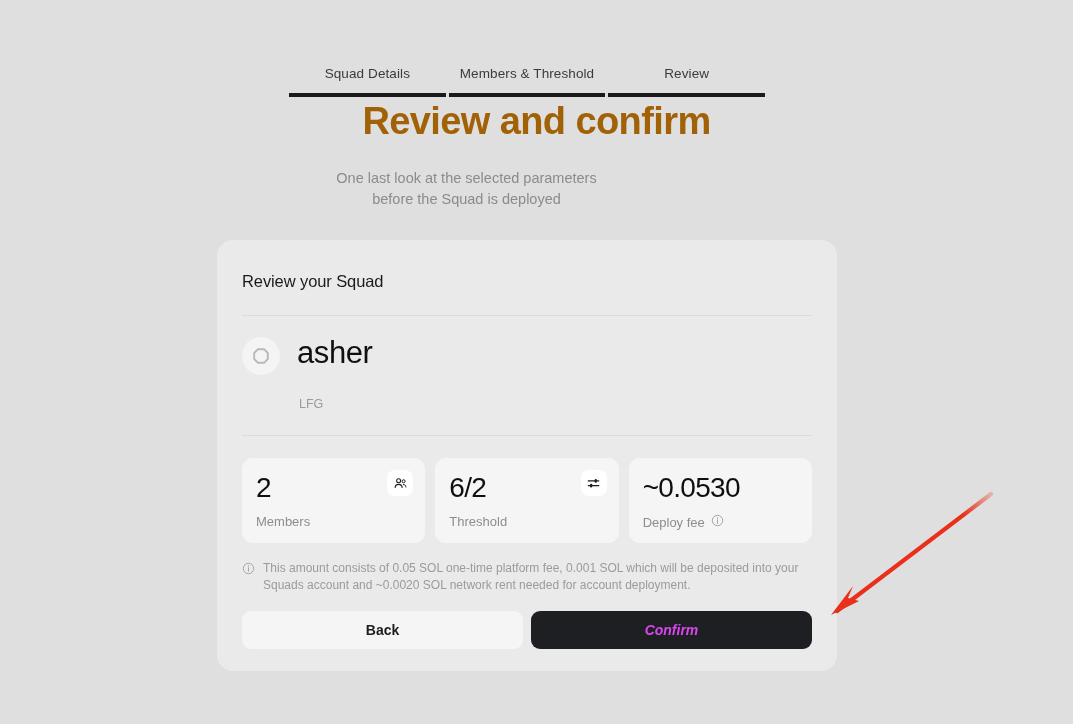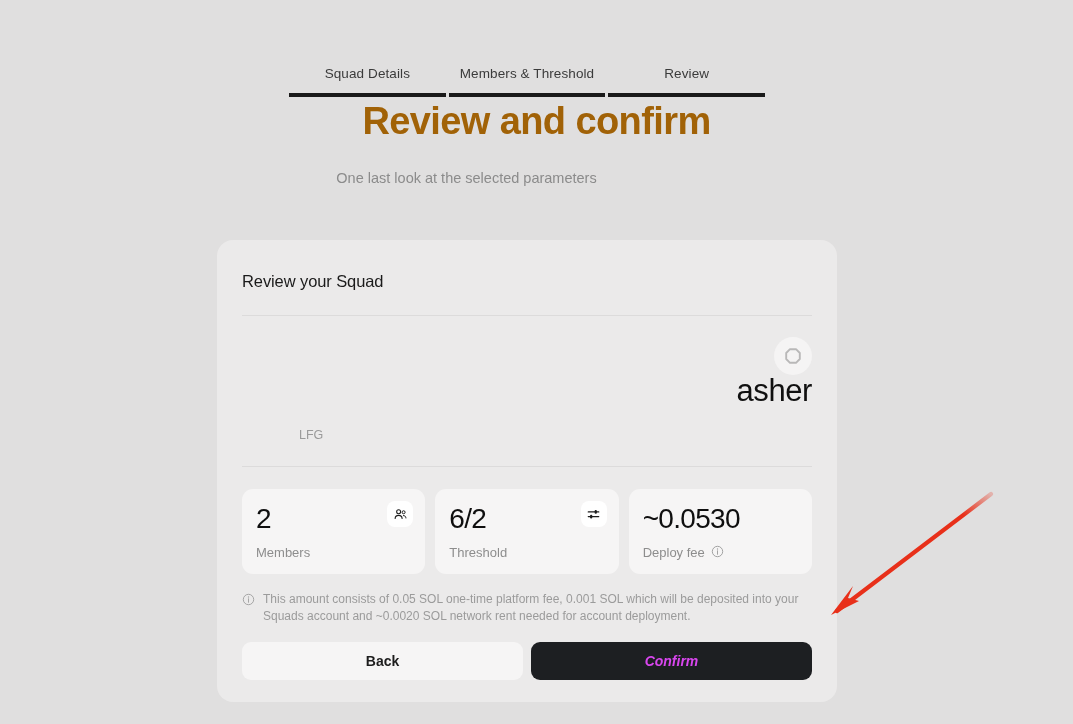--- a/index.html
+++ b/index.html
@@ -85,22 +85,21 @@
     background: #dcdbdb;
     margin: 24px 0 0 0;
   }
 
   
   #squad-identity {
     padding: 21px 0 0 0;
   }
   #identity-row {
     display: flex;
-    align-items: flex-end;
-    flex-direction: column;
+    align-items: flex-start;
   }
   #squad-avatar {
     width: 38px;
     height: 38px;
     border-radius: 50%;
     background: #f5f4f4;
     display: flex;
     align-items: center;
     justify-content: center;
     flex: 0 0 auto;
@@ -138,21 +137,21 @@
     font-size: 28px;
     color: #0f0f0f;
     letter-spacing: -0.7px;
     line-height: 1.15;
   }
   .stat-label {
     font-size: 13px;
     color: #8d8d8d;
     margin-top: 10px;
     display: flex;
-    align-items: flex-start;
+    align-items: center;
     gap: 6px;
   }
   .stat-icon {
     position: absolute;
     right: 12px;
     top: 12px;
     width: 26px;
     height: 26px;
     border-radius: 8px;
     background: #ffffff;
@@ -223,20 +222,21 @@
     <span>Members &amp; Threshold</span>
   </div>
   <div class="step">
     <span>Review</span>
   </div>
 </div>
 
 <div id="page-title">Review and confirm</div>
 <div id="page-subtitle">
   <div>One last look at the selected parameters</div>
+  <div>before the Squad is deployed</div>
 </div>
 
 <div id="review-card">
 
   <div id="card-heading">Review your Squad</div>
 
   <div class="divider"></div>
 
   <div id="squad-identity">
     <div id="identity-row">

